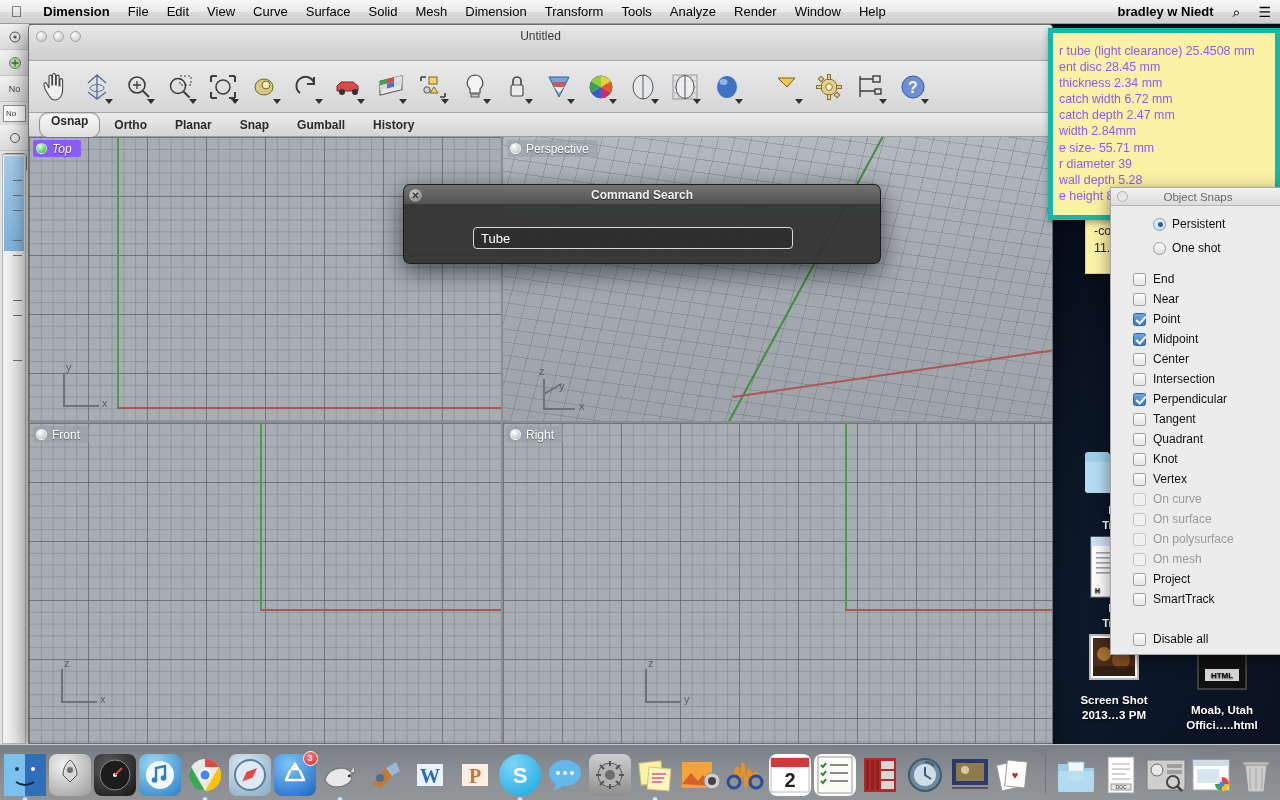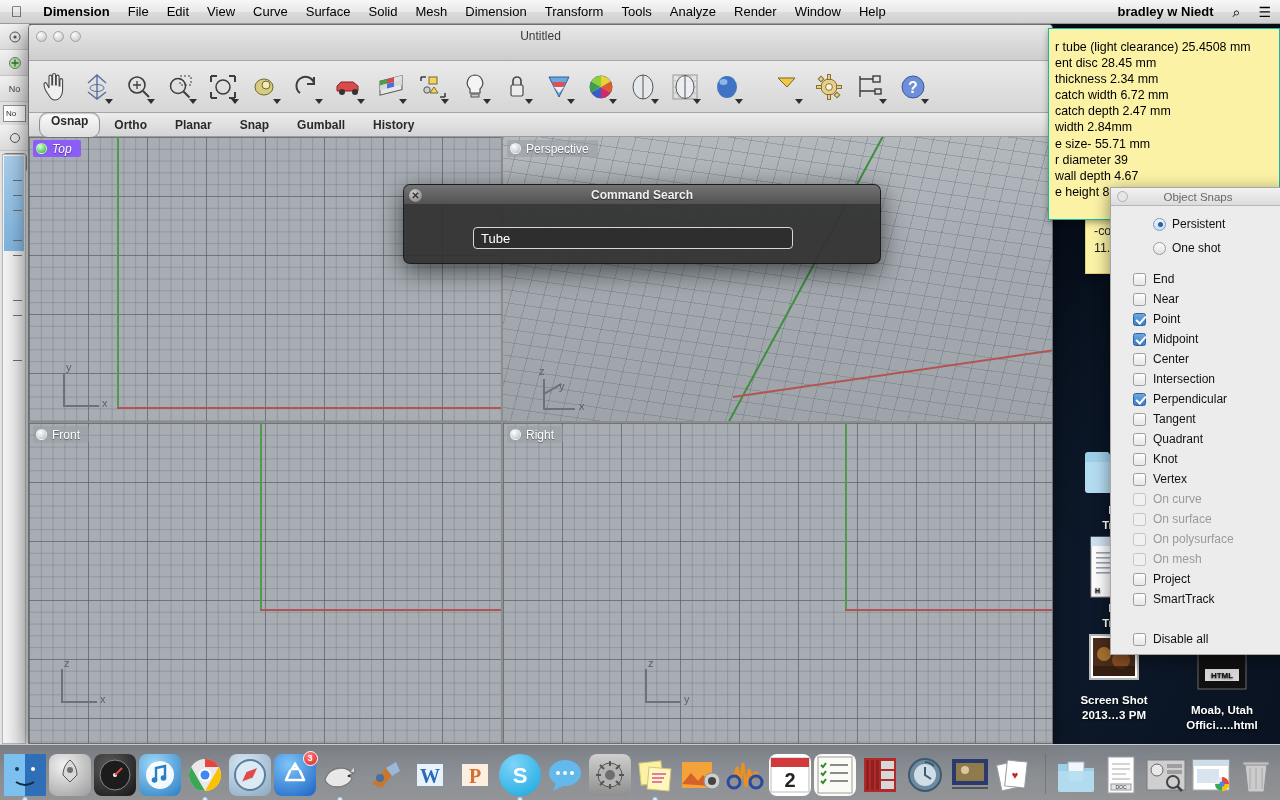--- a/index.html
+++ b/index.html
@@ -174,23 +174,23 @@
   #cmdsearch input {
     position:absolute; left: 69px; top: 42px; width: 320px; height: 22px;
     background: rgba(0,0,0,.18); border: 1px solid #d8d8d8; border-radius: 4px;
     color: #ffffff; font-size: 13px; padding: 0 7px; outline: none;
     font-family: "Liberation Sans", sans-serif;
   }
 
   
   #note1 {
     position:absolute; left: 1048px; top: 28px; width: 232px; height: 192px;
-    background: #fbf2a6; border:1px solid #14b8a6; z-index: 300;
+    background: #fbf2a6; border:5px solid #14b8a6; z-index: 300;
     box-shadow: 1px 2px 7px rgba(0,0,0,.4);
-    font-size: 12.4px; color:#000000; padding: 10px 4px 0 6px; line-height: 16.1px;
+    font-size: 12.4px; color:#8b5cf6; padding: 10px 4px 0 6px; line-height: 16.1px;
     overflow: hidden; white-space: nowrap;
   }
   #note2 {
     position:absolute; left: 1085px; top: 214px; width: 95px; height: 60px;
     background: #fbf2a6; border:1px solid #ddd07a; z-index: 290;
     box-shadow: 1px 2px 7px rgba(0,0,0,.4);
     font-size: 12.4px; color:#1d1d1d; padding: 8px 0 0 8px; line-height: 17px;
     overflow: hidden; white-space: nowrap;
   }
 
@@ -655,21 +655,21 @@
 
 <div id="note1">
   <div>r tube (light clearance) 25.4508 mm</div>
   <div>ent disc 28.45 mm</div>
   <div>thickness 2.34 mm</div>
   <div>catch width 6.72 mm</div>
   <div>catch depth 2.47 mm</div>
   <div>width 2.84mm</div>
   <div>e size- 55.71 mm</div>
   <div>r diameter 39</div>
-  <div>wall depth 4.67</div>
+  <div>wall depth 5.28</div>
   <div>e height 8.50</div>
 </div>
 
 <div id="note2">
   <div>-cor</div>
   <div>11.3</div>
 </div>
 
 <div id="osnaps">
   <div class="hdr">

